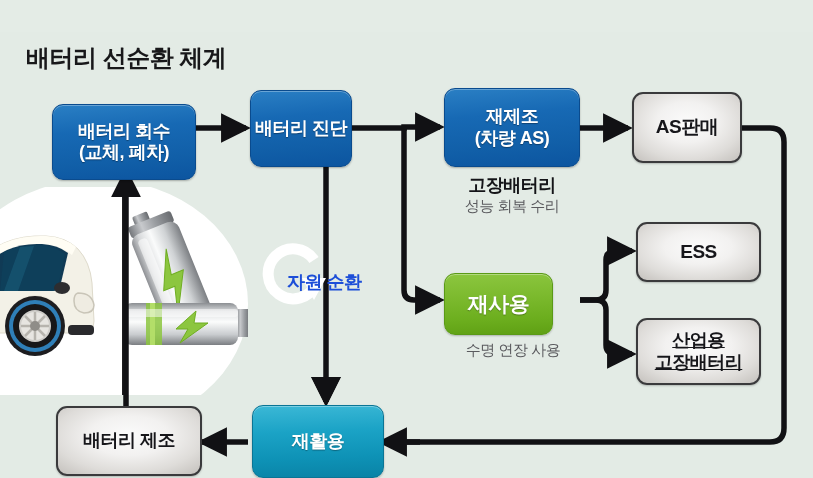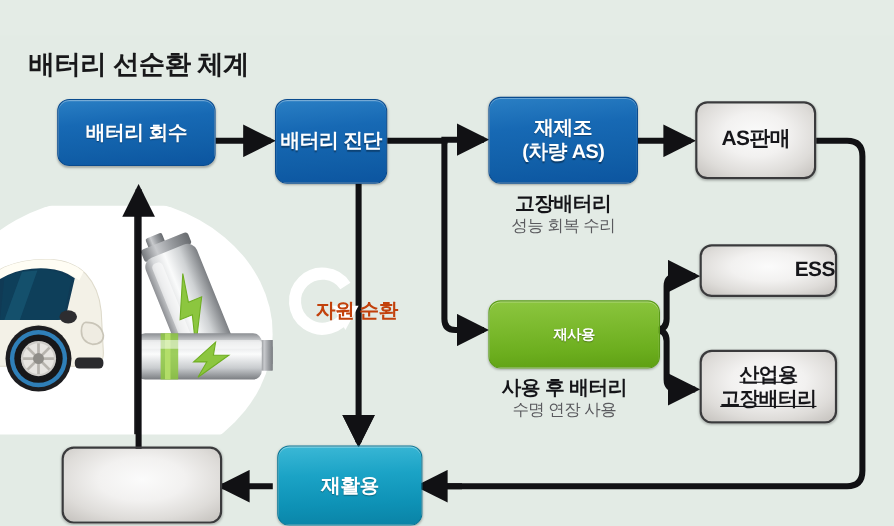--- a/index.html
+++ b/index.html
@@ -126,21 +126,21 @@
     letter-spacing: -0.5px;
     text-align: center;
   }
 
   
   #cycle-label {
     position: absolute;
     left: 287px; top: 238px;
     font-size: 18px;
     font-weight: bold;
-    color: #c2410c;
+    color: #1d4ed8;
     letter-spacing: -0.5px;
     white-space: nowrap;
     text-align: right;
   }
   #cycle-arrow {
     position: absolute;
     left: 258px; top: 206px;
     width: 72px; height: 72px;
   }
 
@@ -283,60 +283,61 @@
       <path d="M 326 352 L 326 370"></path>
     </g>
   </svg>
 
   <svg id="cycle-arrow" viewBox="0 0 72 72">
     <path d="M 56 22 A 25 25 0 1 0 58 46" fill="none" stroke="#ffffff" stroke-width="11" stroke-linecap="butt"></path>
     <path d="M 44 40 L 68 40 L 56 62 Z" fill="#ffffff"></path>
   </svg>
   <div id="cycle-label">자원 순환</div>
 
-  <div class="box blue" style="left:52px;  top:58px;  width:144px; height:61px;  font-size:18px;">
+  <div class="box blue" style="left:52px;  top:72px;  width:144px; height:76px;  font-size:18px;">
     <span class="l1">배터리 회수</span>
+    <span class="l2">(교체, 폐차)</span>
   </div>
 
   <div class="box blue" style="left:444px; top:56px;  width:136px; height:79px;  font-size:18px;">
     <span class="l1">재제조</span>
     <span class="l2">(차량 AS)</span>
   </div>
 
   <div class="box blue" style="left:250px; top:58px;  width:102px; height:77px;  font-size:18px;">
     <span class="l1">배터리 진단</span>
   </div>
 
   <div class="box gray" style="left:632px; top:60px;  width:110px; height:71px;  font-size:19px;">
     <span class="l1">AS판매</span>
   </div>
 
-  <div class="box green" style="left:444px; top:241px; width:156px; height:62px;  font-size:13px;">
+  <div class="box green" style="left:444px; top:241px; width:109px; height:62px;  font-size:21px;">
     <span class="l1">재사용</span>
   </div>
 
-  <div class="box gray" style="left:636px; top:190px; width:125px; height:48px;  font-size:19px;align-items:flex-end;">
+  <div class="box gray" style="left:636px; top:190px; width:125px; height:60px;  font-size:19px;">
     <span class="l1">ESS</span>
   </div>
 
   <div class="box gray" style="left:636px; top:286px; width:125px; height:67px;  font-size:18px;text-decoration:underline;">
     <span class="l1">산업용</span>
     <span class="l2">고장배터리</span>
   </div>
 
   <div class="box teal" style="left:252px; top:373px; width:132px; height:73px;  font-size:18px;">
     <span class="l1">재활용</span>
   </div>
 
   <div class="box gray" style="left:56px;  top:374px; width:146px; height:70px;  font-size:18px;">
+    <span class="l1">배터리 제조</span>
   </div>
 
   <div class="caption" style="left:444px; top:142px; width:136px;">
     <span class="cap-strong">고장배터리</span>
     <span class="cap-weak">성능 회복 수리</span>
   </div>
 
   <div class="caption" style="left:440px; top:309px; width:146px;">
-    <span class="cap-strong">사용 후 배터리</span>
     <span class="cap-weak">수명 연장 사용</span>
   </div>
 
 </div>
 
 </body></html>

